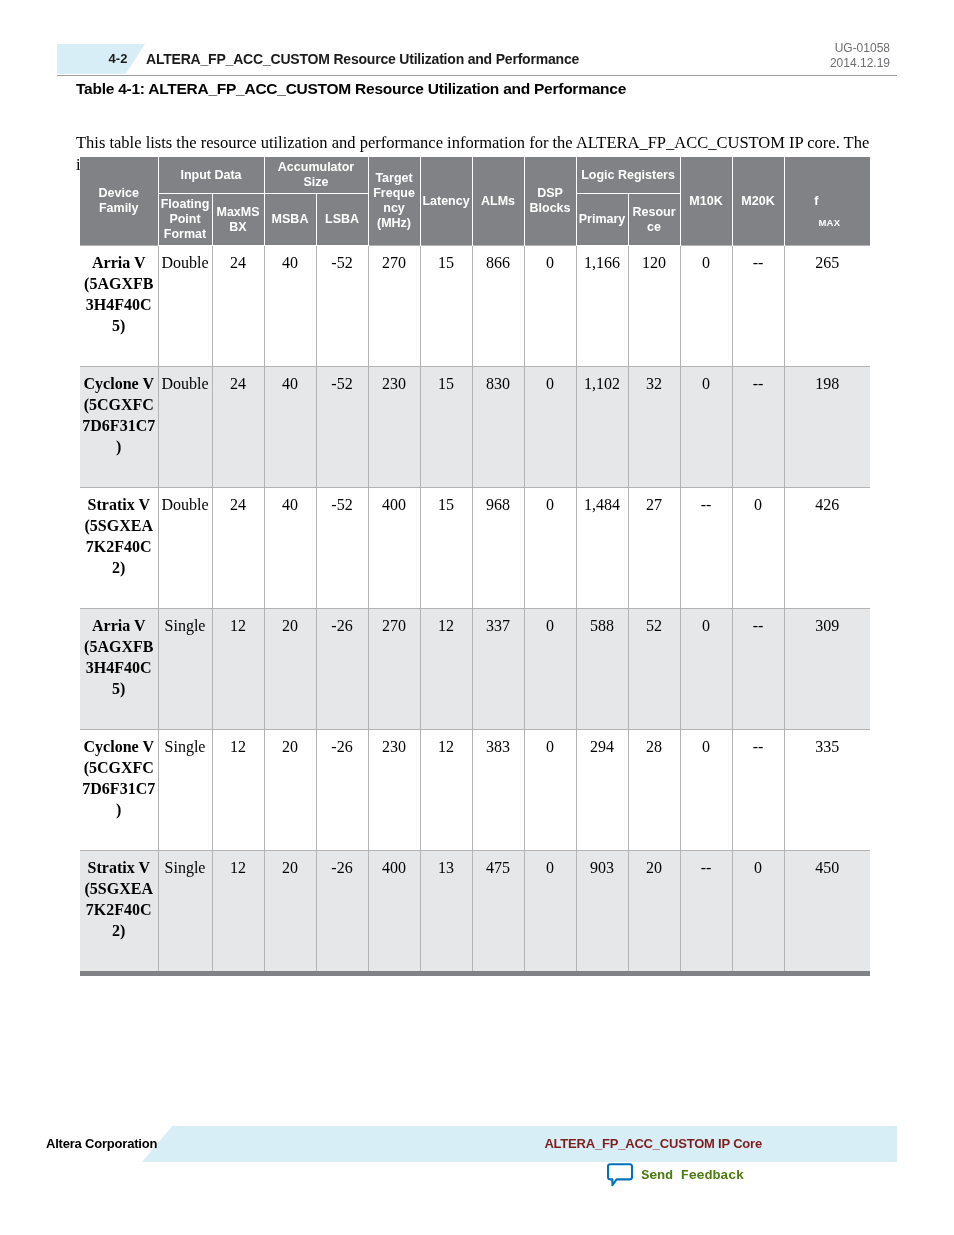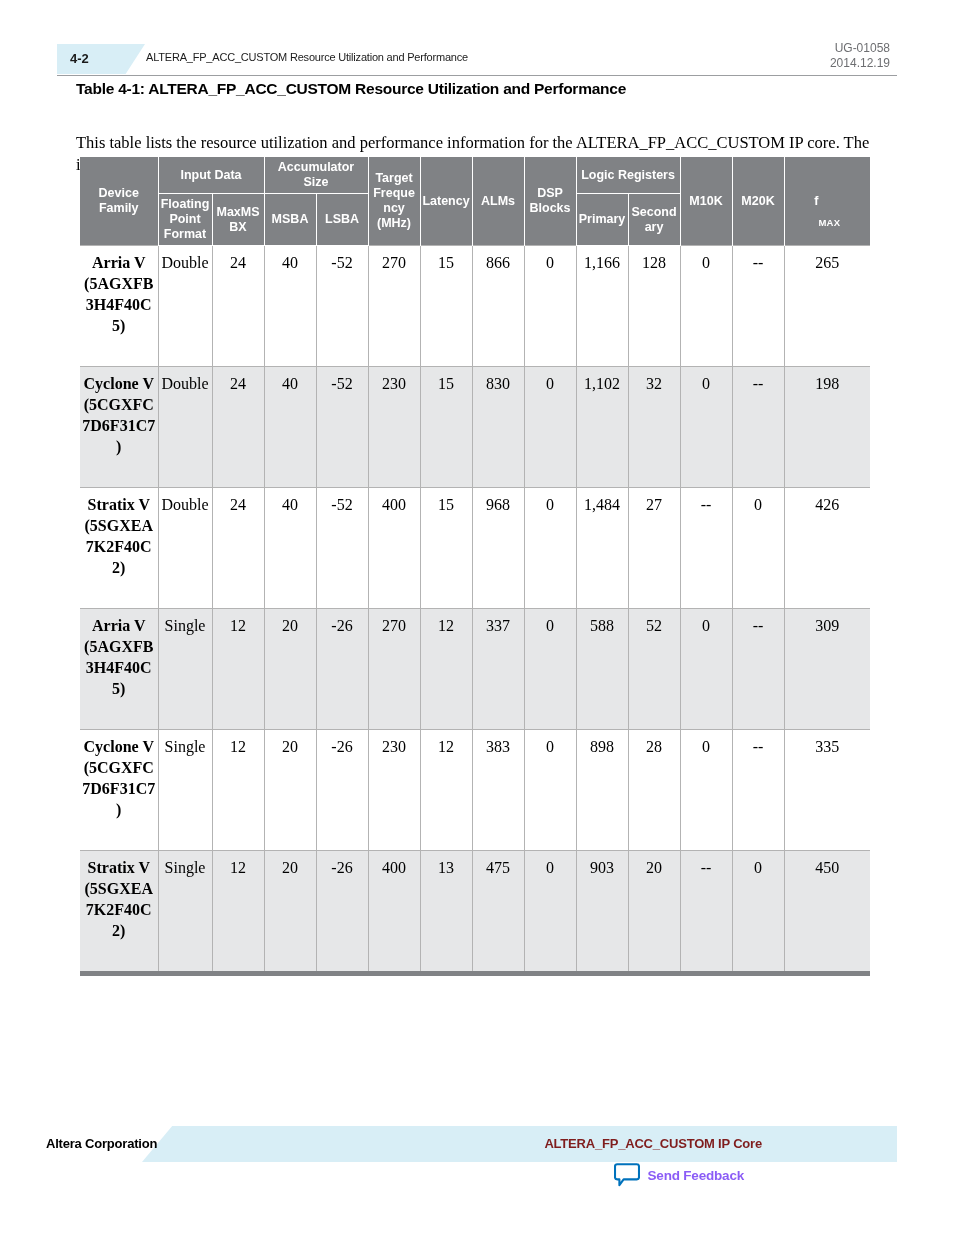--- a/index.html
+++ b/index.html
@@ -29,35 +29,36 @@
     left: 57px;
     top: 44px;
     width: 88px;
     height: 30px;
     background: #d8eef6;
     -webkit-clip-path: polygon(0 0, 100% 0, 78% 100%, 0 100%);
     clip-path: polygon(0 0, 100% 0, 78% 100%, 0 100%);
   }
   .page-tab-label {
     position: absolute;
-    left: 70px;
+    left: 88px;
     top: 51px;
     width: 60px;
     font-family: "Liberation Sans", sans-serif;
     font-weight: bold;
     font-size: 13px;
     color: #1b1b1b;
+    text-align: center;
   }
   .header-title {
     position: absolute;
     left: 146px;
     top: 51px;
     font-family: "Liberation Sans", sans-serif;
-    font-weight: normal;
-    font-size: 11px;
+    font-weight: bold;
+    font-size: 14px;
     color: #1b1b1b;
     letter-spacing: -0.2px;
     white-space: nowrap;
   }
   .header-doc-id {
     position: absolute;
     right: 64px;
     top: 41px;
     text-align: right;
     font-family: "Liberation Sans", sans-serif;
@@ -217,24 +218,24 @@
   .feedback {
     position: absolute;
     right: 94px;
     top: 44px;
     display: flex;
     align-items: center;
     gap: 8px;
     text-decoration: none;
   }
   .feedback-label {
-    font-family: Liberation Sans, sans-serif;
+    font-family: Liberation Mono, monospace;
     font-weight: bold;
     font-size: 13.5px;
-    color: #8b5cf6;
+    color: #4d7c0f;
     letter-spacing: -0.2px;
     white-space: nowrap;
     text-align: right;
   }
   .bubble-icon {
     width: 26px;
     height: 26px;
     display: block;
   }
 </style>
@@ -286,36 +287,36 @@
         <th class="no-bottom" rowspan="2">M10K</th>
         <th class="no-bottom" rowspan="2">M20K</th>
         <th class="no-bottom" rowspan="2"><span class="fmax-f">f</span><span class="fmax-sub">MAX</span></th>
       </tr>
       <tr>
         <th>Floating Point Format</th>
         <th>MaxMSBX</th>
         <th>MSBA</th>
         <th>LSBA</th>
         <th>Primary</th>
-        <th>Secondary</th>
+        <th>Resource</th>
       </tr>
     </thead>
     <tbody id="rt-body">
         <tr>
           <td class="first-col famcell">Arria V (5AGXFB3H4F40C5)</td>
           <td>Double</td>
           <td>24</td>
           <td>40</td>
           <td>-52</td>
           <td>270</td>
           <td>15</td>
           <td>866</td>
           <td>0</td>
           <td>1,166</td>
-          <td>128</td>
+          <td>120</td>
           <td>0</td>
           <td>--</td>
           <td>265</td>
         </tr>
         <tr class="alt">
           <td class="first-col famcell">Cyclone V (5CGXFC7D6F31C7)</td>
           <td>Double</td>
           <td>24</td>
           <td>40</td>
           <td>-52</td>
@@ -364,21 +365,21 @@
         <tr>
           <td class="first-col famcell">Cyclone V (5CGXFC7D6F31C7)</td>
           <td>Single</td>
           <td>12</td>
           <td>20</td>
           <td>-26</td>
           <td>230</td>
           <td>12</td>
           <td>383</td>
           <td>0</td>
-          <td>898</td>
+          <td>294</td>
           <td>28</td>
           <td>0</td>
           <td>--</td>
           <td>335</td>
         </tr>
         <tr class="alt">
           <td class="first-col famcell">Stratix V (5SGXEA7K2F40C2)</td>
           <td>Single</td>
           <td>12</td>
           <td>20</td>

